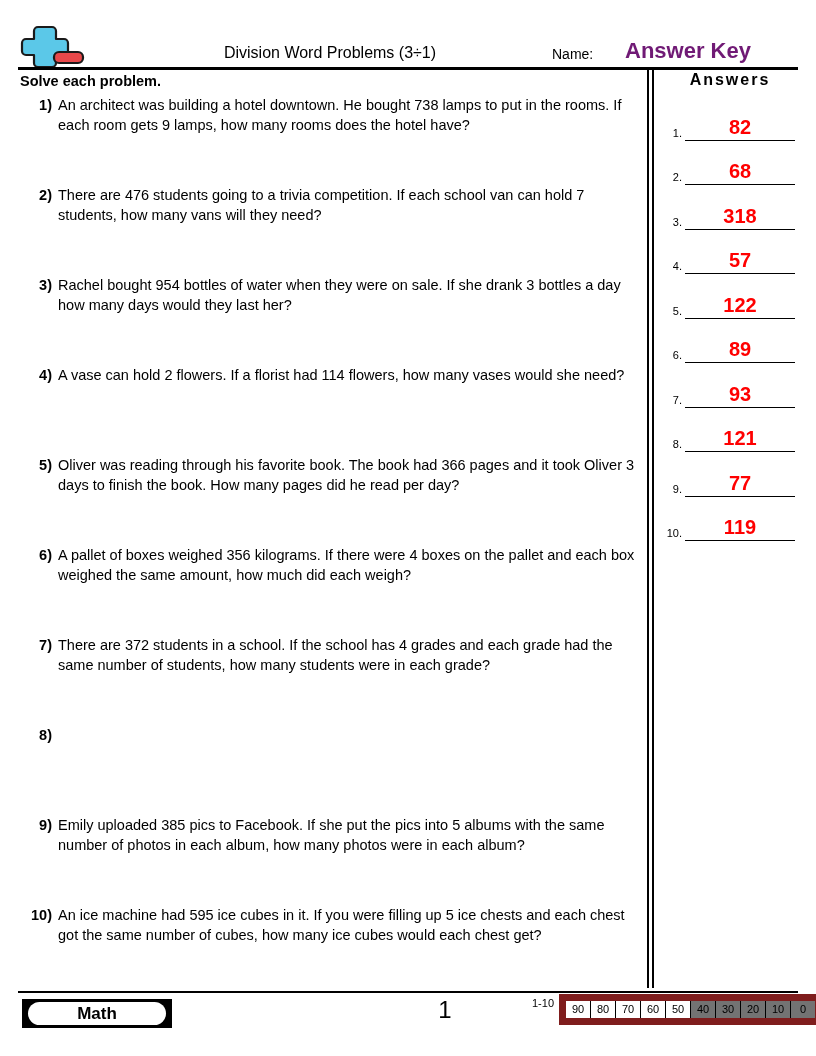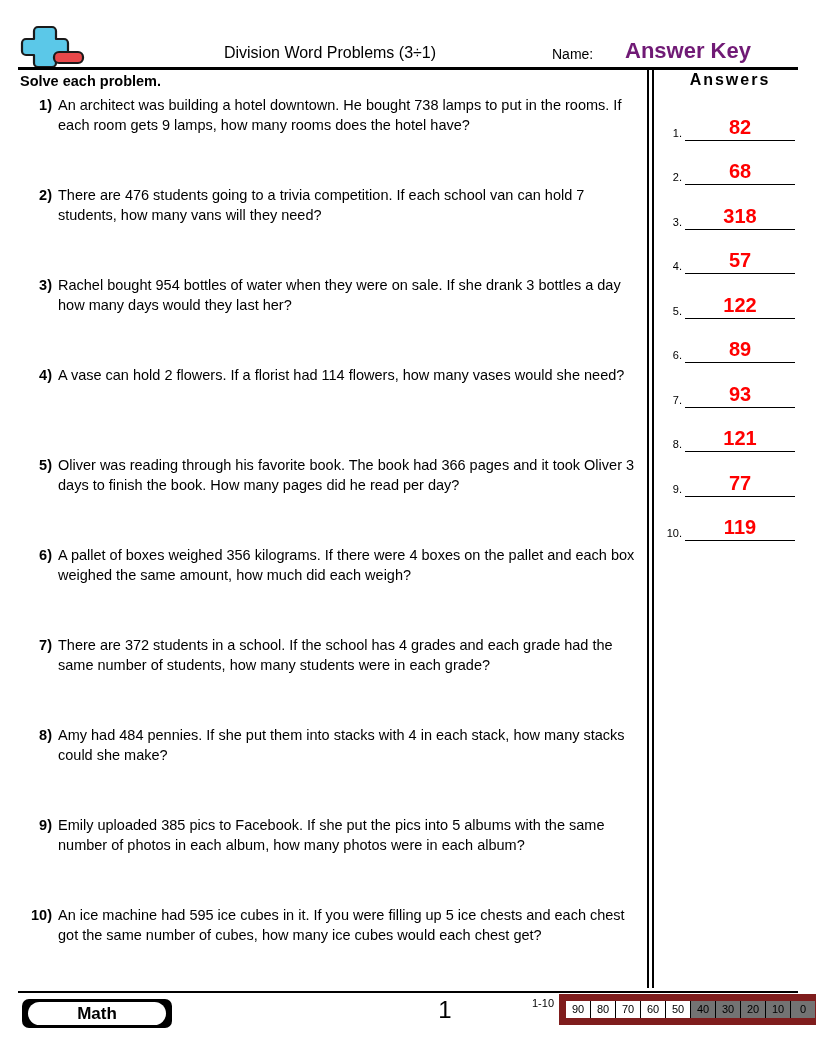--- a/index.html
+++ b/index.html
@@ -188,21 +188,20 @@
   #math-badge {
     position: absolute;
     left: 22px;
     top: 999px;
     width: 150px;
     height: 29px;
     background: #000000;
     display: flex;
     align-items: center;
     justify-content: center;
-    border-radius: 7px;
   }
   #math-pill {
     width: 138px;
     height: 23px;
     background: #ffffff;
     border-radius: 12px;
     display: flex;
     align-items: center;
     justify-content: center;
     font-size: 17px;
@@ -305,21 +304,20 @@
   <div class="problem">
     <div class="problem-num">6)</div>
     <div class="problem-text">A pallet of boxes weighed 356 kilograms. If there were 4 boxes on the pallet and each box weighed the same amount, how much did each weigh?</div>
   </div>
   <div class="problem">
     <div class="problem-num">7)</div>
     <div class="problem-text">There are 372 students in a school. If the school has 4 grades and each grade had the same number of students, how many students were in each grade?</div>
   </div>
   <div class="problem">
     <div class="problem-num">8)</div>
-    <div class="problem-text">Amy had 484 pennies. If she put them into stacks with 4 in each stack, how many stacks could she make?</div>
   </div>
   <div class="problem">
     <div class="problem-num">9)</div>
     <div class="problem-text">Emily uploaded 385 pics to Facebook. If she put the pics into 5 albums with the same number of photos in each album, how many photos were in each album?</div>
   </div>
   <div class="problem">
     <div class="problem-num">10)</div>
     <div class="problem-text">An ice machine had 595 ice cubes in it. If you were filling up 5 ice chests and each chest got the same number of cubes, how many ice cubes would each chest get?</div>
   </div>
 </div>

